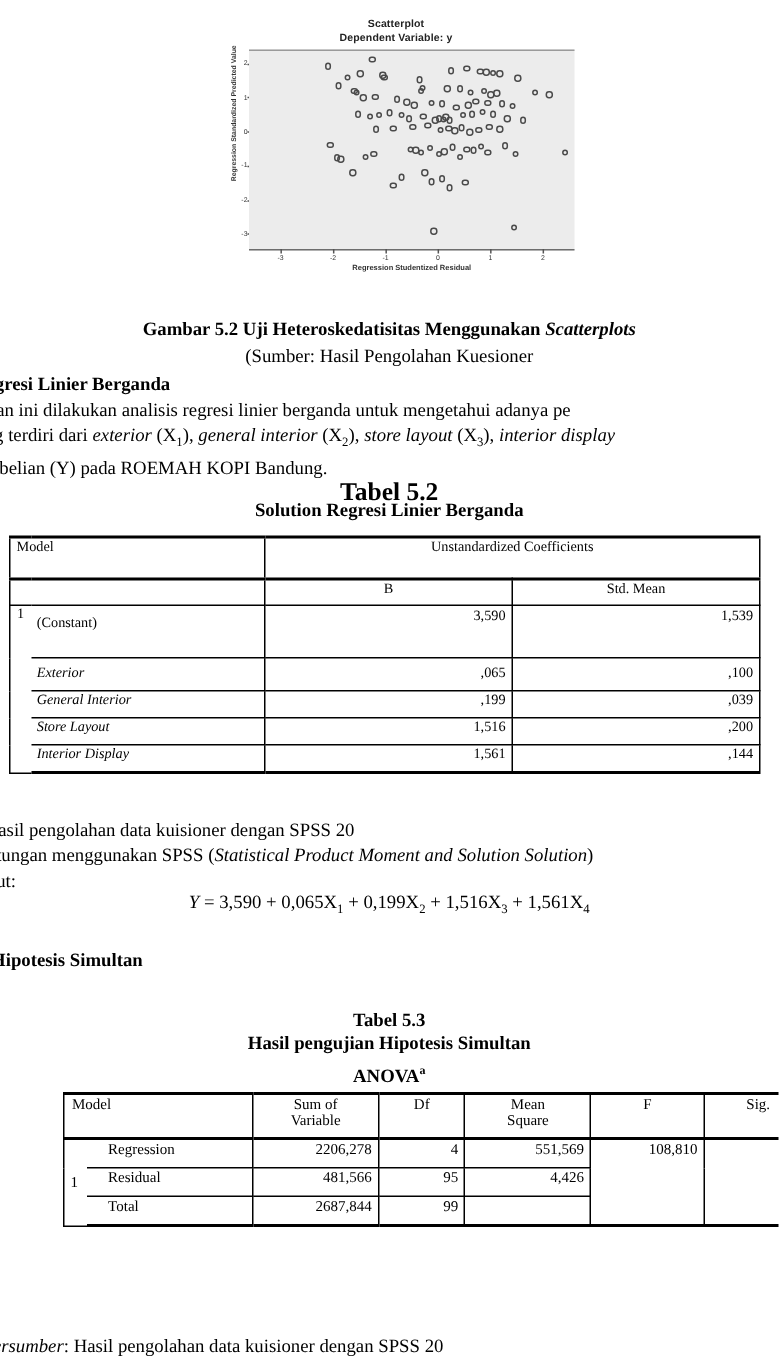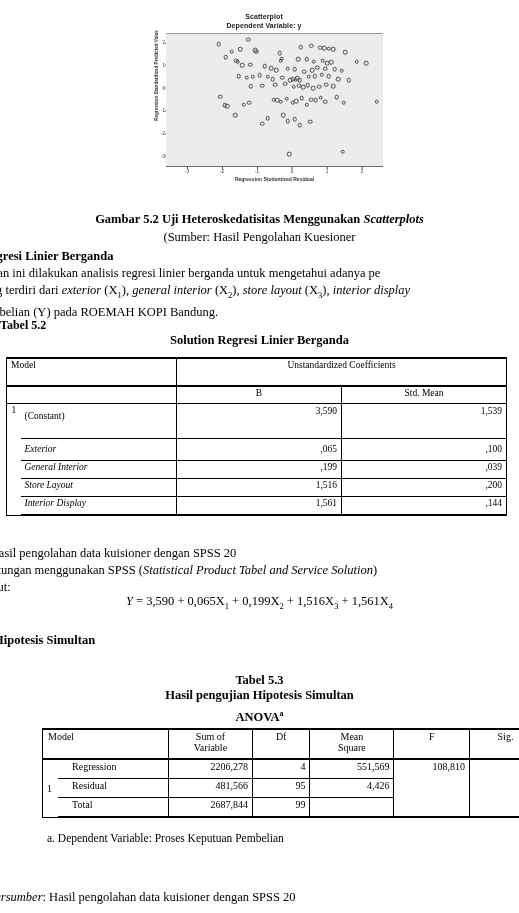--- a/index.html
+++ b/index.html
@@ -180,22 +180,22 @@
     line-height: 17px;
     text-align: justify;
   }
   .para1 .ital { font-style: italic; }
   sub { font-size: 8.5px; }
 
   .tabel52-num {
     position: absolute;
     left: 0; right: 0;
     top: 318px;
-    text-align: left;
-    font-size: 12px;
+    text-align: center;
+    font-size: 17px;
     font-weight: bold;
   }
   .tabel52-name {
     position: absolute;
     left: 0; right: 0;
     top: 333px;
     text-align: center;
     font-size: 12.5px;
     font-weight: bold;
   }
@@ -519,21 +519,21 @@
         <td class="num-col" style="border-bottom-width:2px">1,561</td>
         <td class="num-col" style="border-bottom-width:2px">,144</td>
       </tr>
     </tbody>
   </table>
 </div>
 
 <div class="src1">: hasil pengolahan data kuisioner dengan SPSS 20</div>
 
 <div class="para2">
-  <span>erhitungan  menggunakan  SPSS  (</span><span class="ital">Statistical  Product  Tabel  and  Service  Solution</span><span>)</span><br>
+  <span>erhitungan  menggunakan  SPSS  (</span><span class="ital">Statistical  Product  Moment  and  Solution  Solution</span><span>)</span><br>
   <span>erikut:</span>
 </div>
 
 <div class="formula">
   <span class="yv">Y</span><span> = 3,590 + 0,065X<sub>1</sub> + 0,199X<sub>2</sub> + 1,516X<sub>3</sub> + 1,561X<sub>4</sub></span>
 </div>
 
 <div class="head-hipotesis">n Hipotesis Simultan</div>
 
 <div class="tabel53-num">Tabel 5.3</div>
@@ -587,16 +587,15 @@
         <td class="num-col" style="border-bottom-width:2px">99</td>
         <td class="num-col" style="border-bottom-width:2px"></td>
         <td style="border-top:none;border-bottom-width:2px"></td>
         <td style="border-top:none;border-bottom-width:2px"></td>
       </tr>
     </tbody>
   </table>
 </div>
 
 <div class="footnotes">
-  <div>a. Dependent Variable: Proses Keputuan Pembelian</div>
 </div>
 
 <div class="src2"><span class="ital">mbersumber</span><span>: Hasil pengolahan data kuisioner dengan SPSS 20</span></div>
 
 </body></html>

